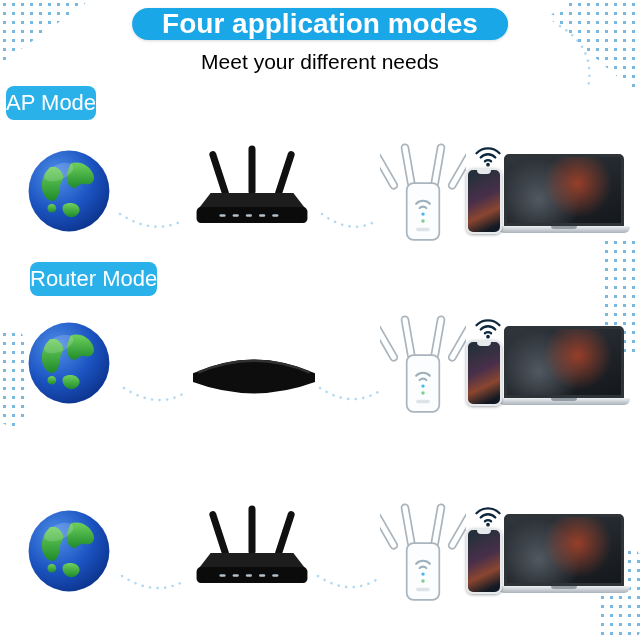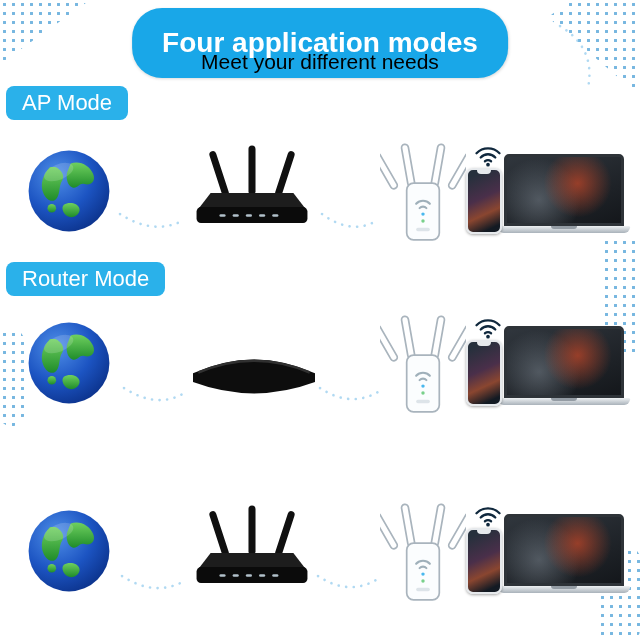--- a/index.html
+++ b/index.html
@@ -16,35 +16,35 @@
   .dots-tl { left:0; top:0; width:90px; height:64px; clip-path:polygon(0 0,100% 0,0 100%); }
   .dots-tr { left:548px; top:0; width:92px; height:96px; clip-path:polygon(25% 0,100% 0,100% 100%,0 18%); }
   .dots-r1 { left:602px; top:238px; width:38px; height:116px; border-radius:10px; }
   .dots-l1 { left:0; top:330px; width:24px; height:96px; border-radius:10px; }
   .dots-br { left:598px; top:548px; width:42px; height:92px; border-radius:10px; }
   .trails { position:absolute; left:0; top:0; z-index:0; }
 
   .banner {
     position:absolute; top:8px; left:50%; transform:translateX(-50%);
     background: var(--banner-bg, #19a7e8); color: var(--banner-text, #fff);
-    font-size:28px; font-weight:bold; padding:19px 30px; border-radius:30px;
+    font-size:28px; font-weight:bold; padding:0 30px; border-radius:30px;
     white-space:nowrap; z-index:2; box-shadow:0 1px 3px rgba(0,0,0,.15);
   }
   .subtitle {
     position:absolute; top:50px; left:0; width:100%; text-align:center;
     font-size:21px; font-weight:500; color: var(--subtitle-text, #000); z-index:2;
   }
   .mode-label {
     position:absolute; left:6px;
     background: var(--label-bg, #2ab1ea); color:#fff;
-    font-size:22px; font-weight:500; padding:4px 16px; border-radius:8px;
+    font-size:22px; font-weight:500; padding:4px 0; border-radius:8px;
     white-space:nowrap; z-index:2;
   }
   .label-1 { top:86px; }
-  .label-2 { top:262px; }
+  .label-2 { top:262px;margin-left:24px; }
   .label-3 { top:446px; }
 
   .row { position:absolute; left:0; width:640px; height:140px; z-index:1; }
   .row-1 { top:128px; }
   .row-2 { top:300px; }
   .row-3 { top:488px; }
 
   .earth   { position:absolute; left:26px;  top:20px; width:86px;  height:86px; }
   .router  { position:absolute; left:186px; top:14px; width:132px; height:88px; }
   .modem   { position:absolute; left:184px; top:42px; width:140px; height:61px; }

